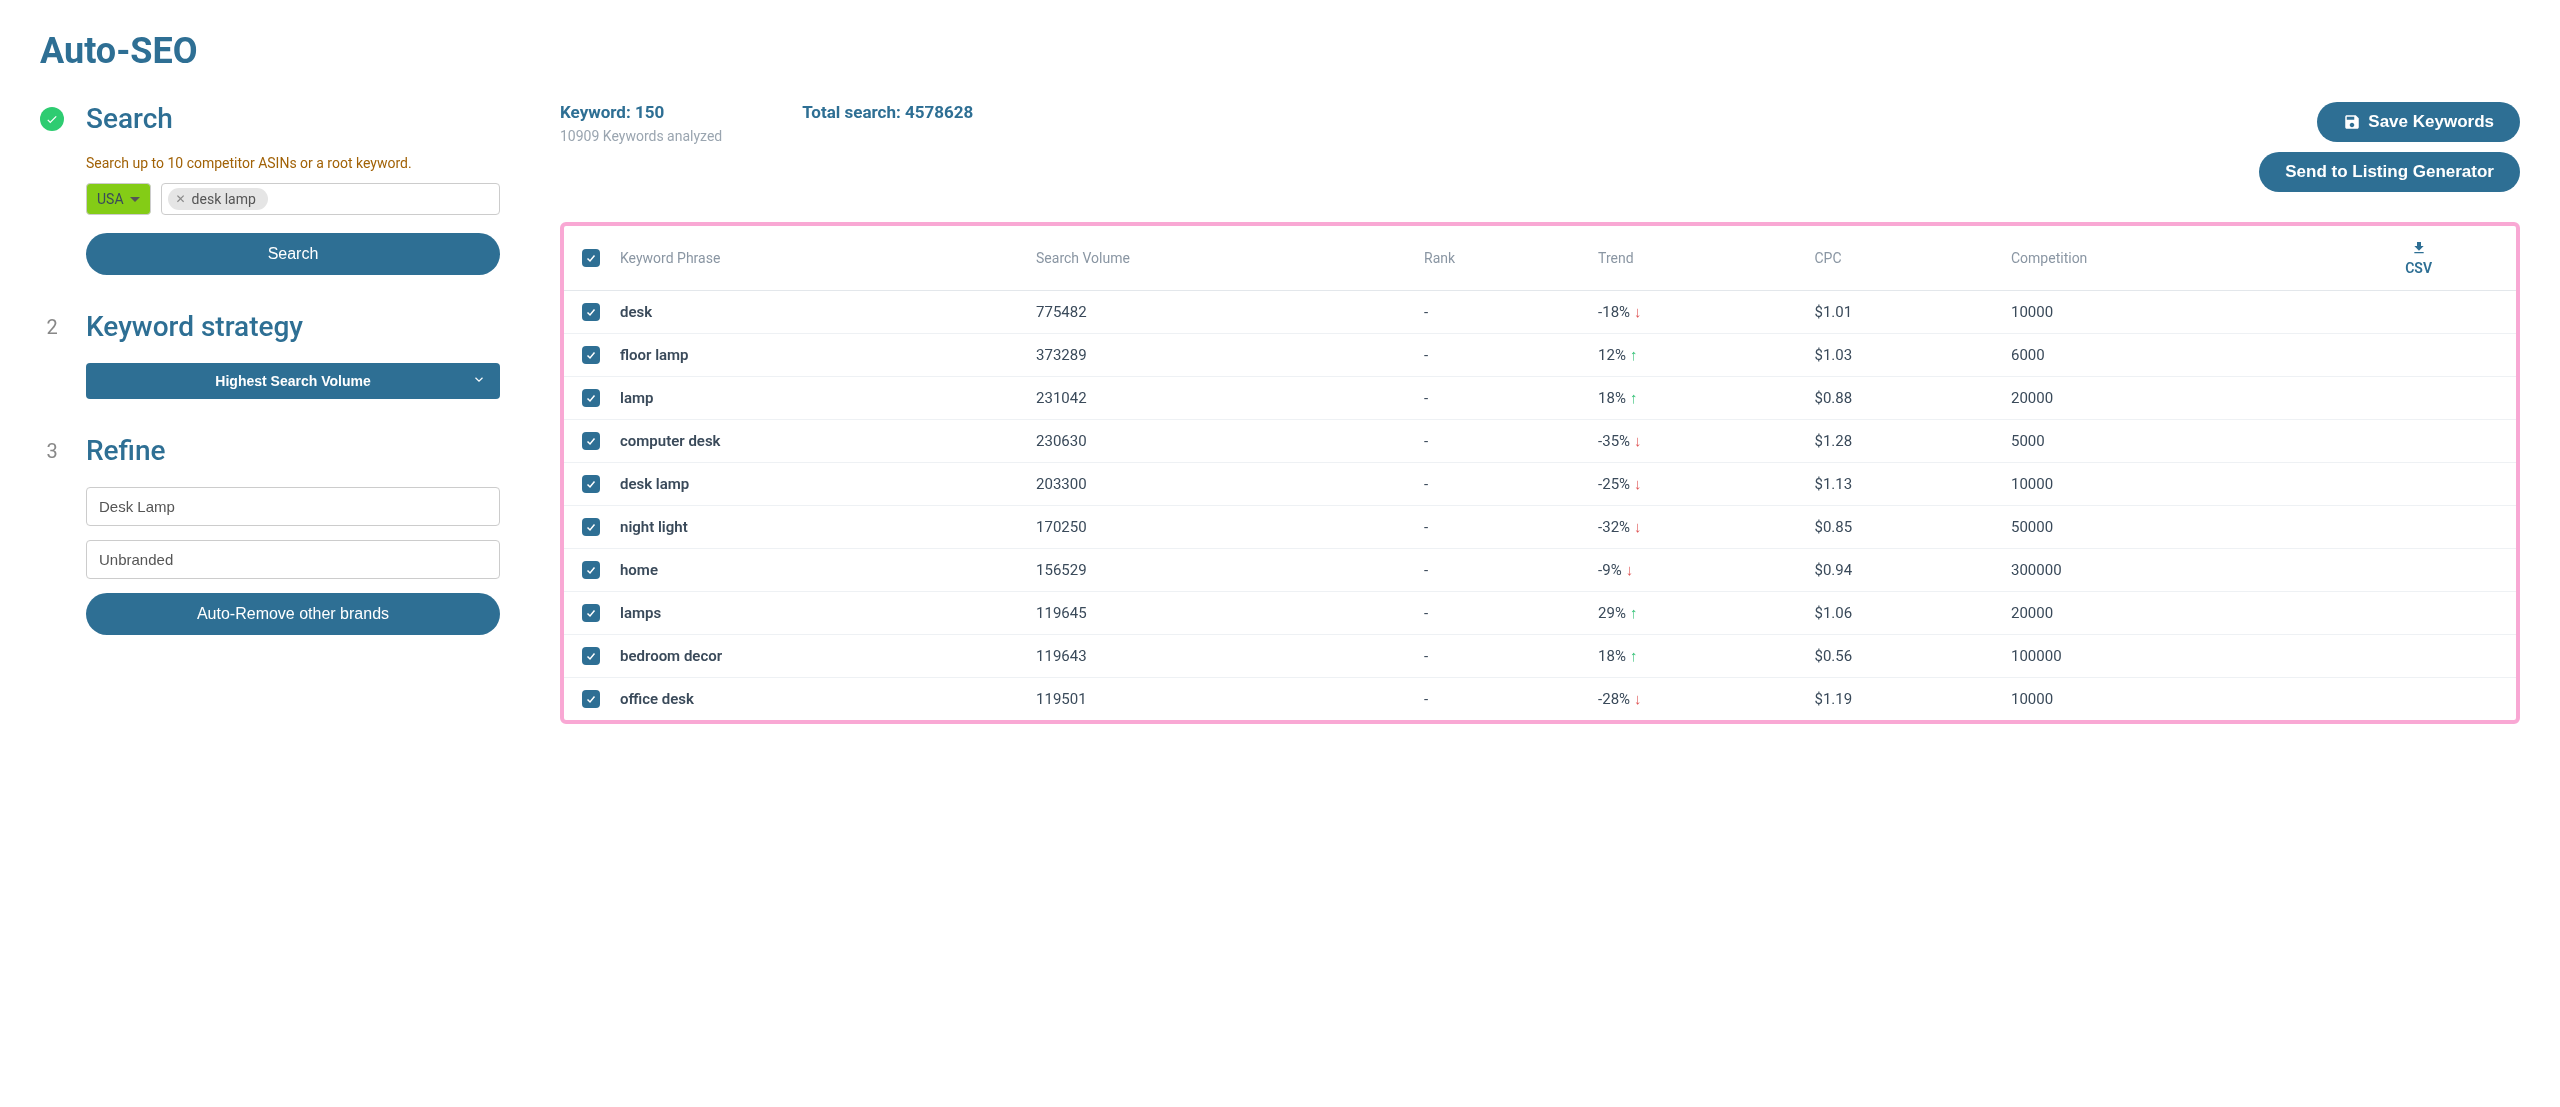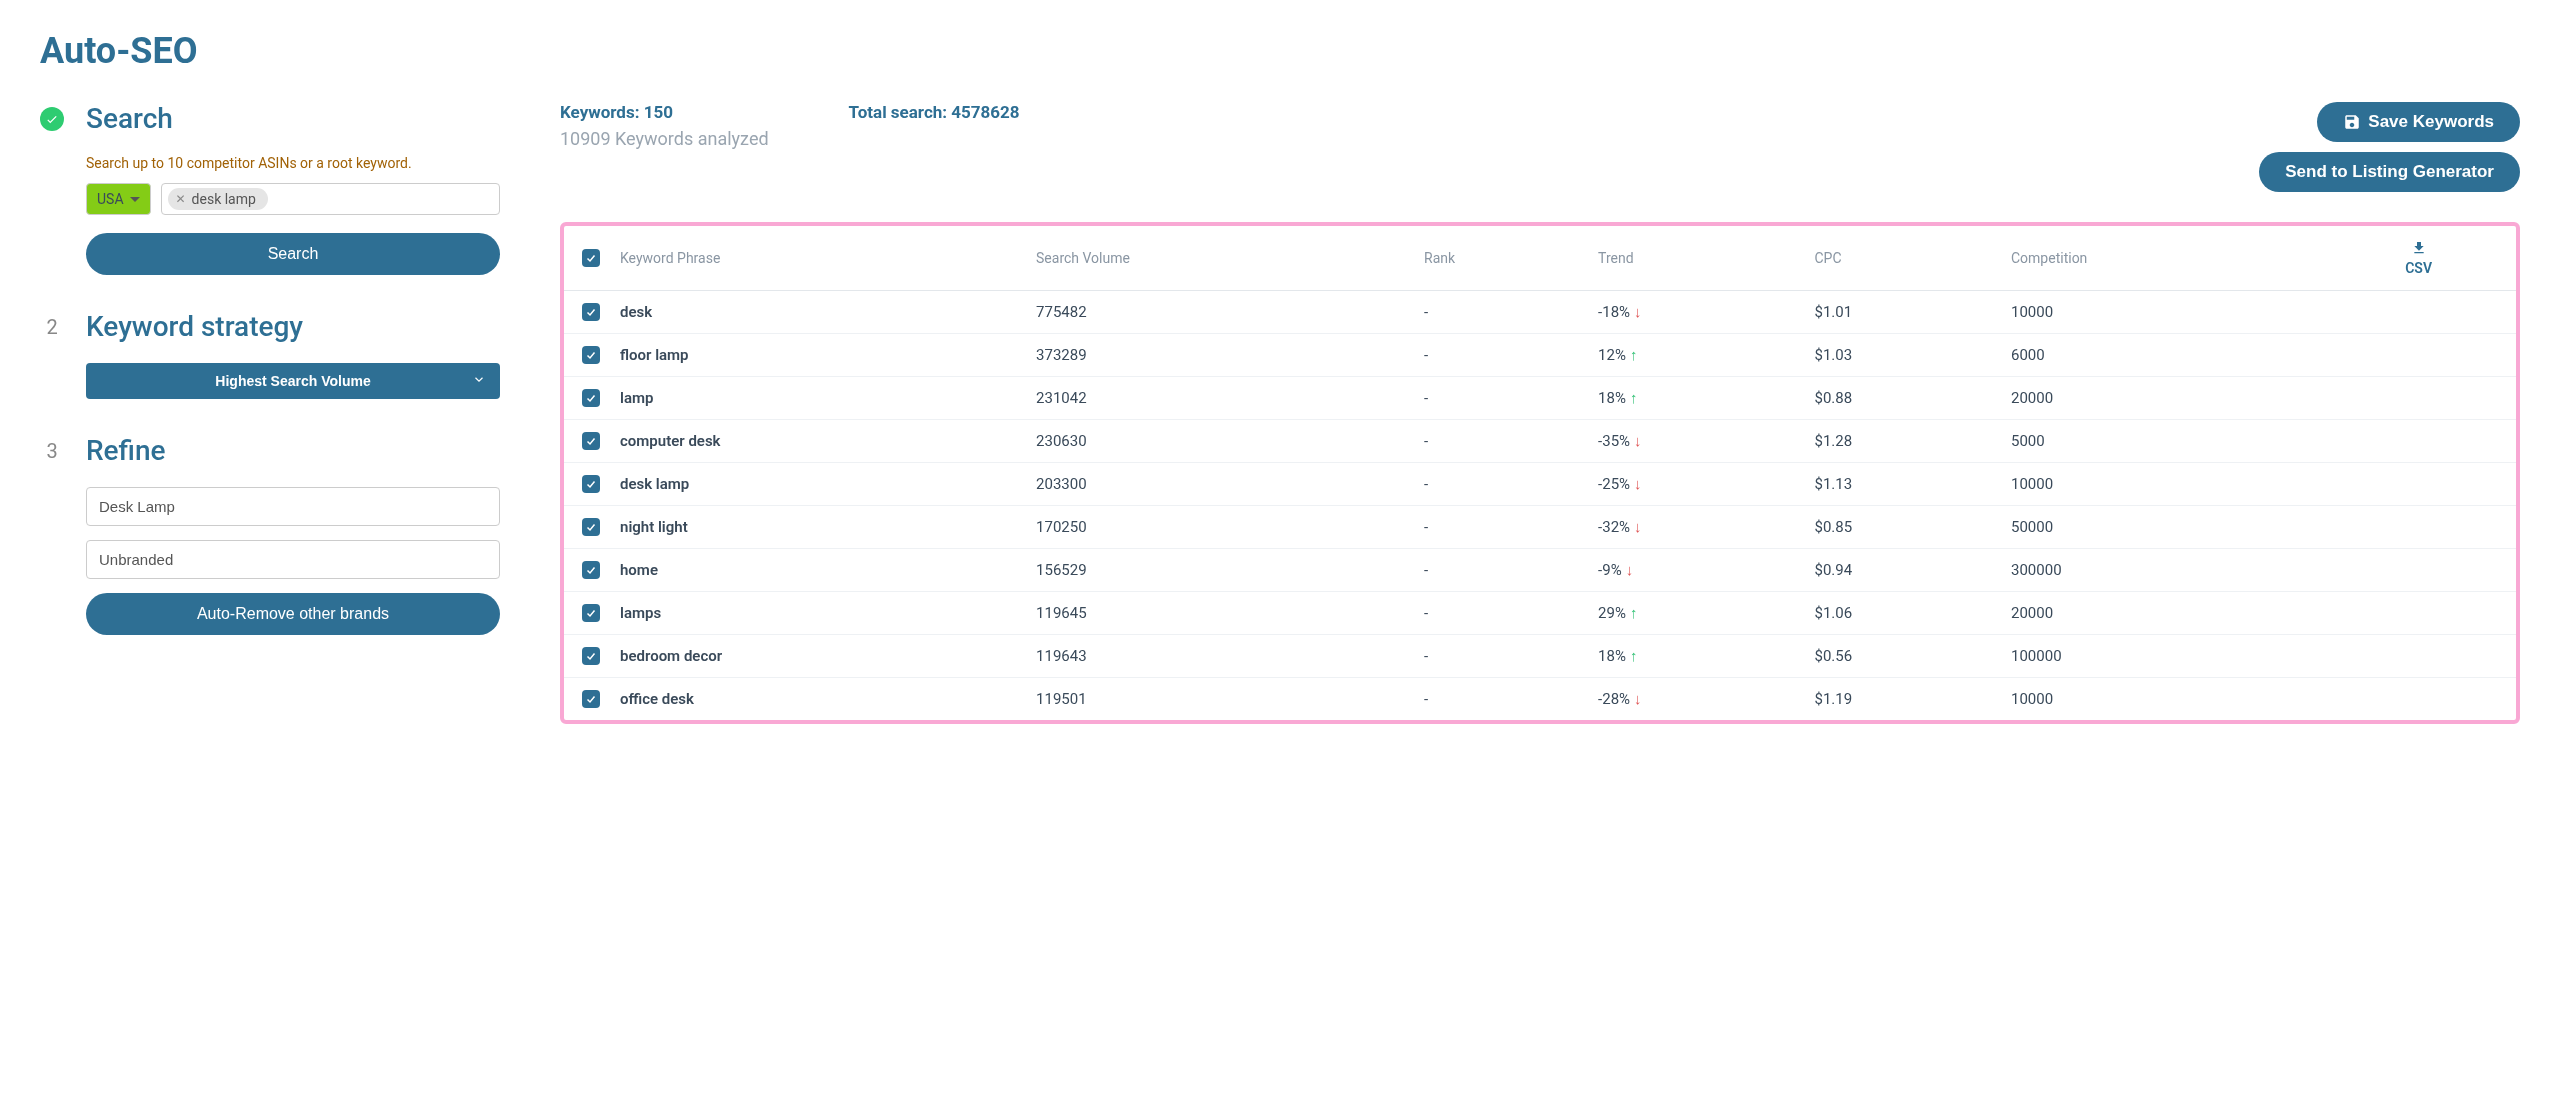--- a/index.html
+++ b/index.html
@@ -167,21 +167,21 @@
     gap: 20px;
   }
   .summary-left { display: flex; gap: 80px; }
   .summary-block .line1 {
     font-size: 17px;
     font-weight: 700;
     color: #2e6f94;
     margin-bottom: 6px;
   }
   .summary-block .line2 {
-    font-size: 18px;
+    font-size: 14px;
     color: #9aa5b0;
   }
   .action-buttons {
     display: flex;
     flex-direction: column;
     gap: 10px;
     align-items: flex-end;
   }
   .pill-btn {
     background: #2e6f94;
@@ -314,21 +314,21 @@
     </div>
 
   </div>
 
   <div class="right-col">
 
     <div class="summary-row">
       <div class="summary-left">
         <div class="summary-block">
           <div class="line1">
-            <span>Keywords: </span><span>150</span>
+            <span>Keyword: </span><span>150</span>
           </div>
           <div class="line2">10909 Keywords analyzed</div>
         </div>
         <div class="summary-block">
           <div class="line1">
             <span>Total search: </span><span>4578628</span>
           </div>
         </div>
       </div>
       <div class="action-buttons">

